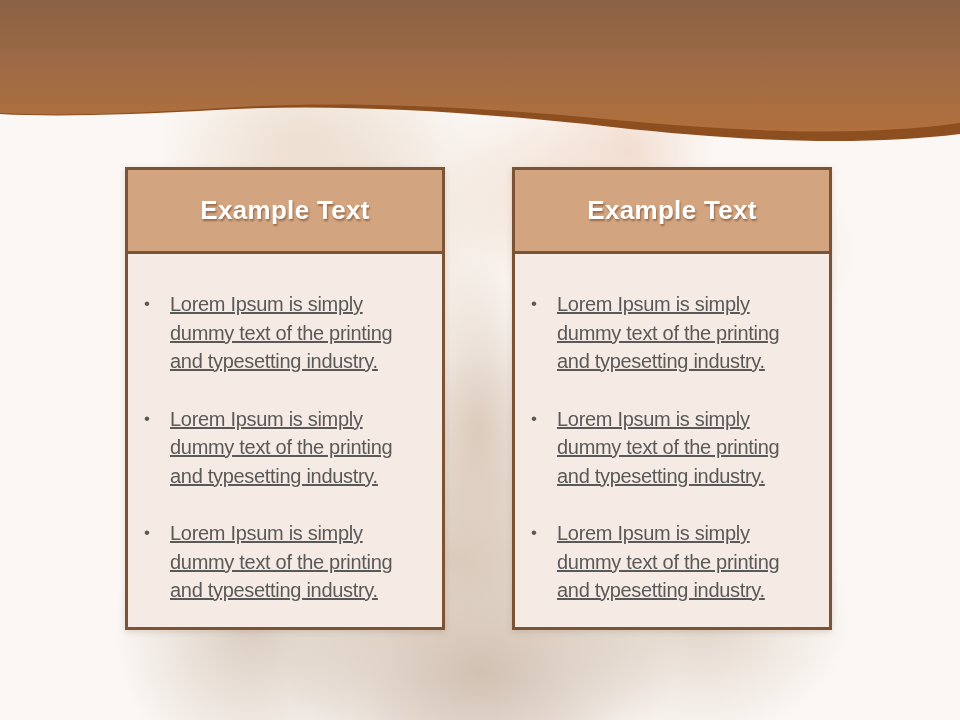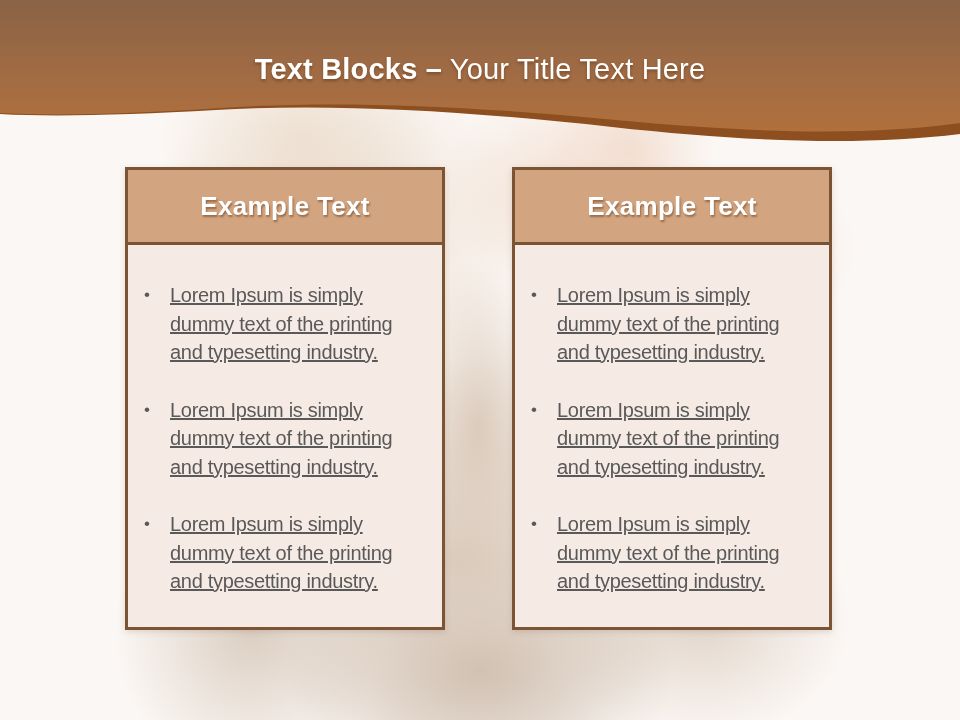--- a/index.html
+++ b/index.html
@@ -46,21 +46,21 @@
     width:320px;height:463px;
     box-sizing:border-box;
     border:3px solid var(--card-border,#7a5434);
     background:var(--card-body-bg,#f6ebe4);
     z-index:2;
     box-shadow:0 2px 6px rgba(120,85,55,0.18);
   }
   .card.left{left:125px;}
   .card.right{left:512px;}
   .card-header{
-    height:75px;box-sizing:border-box;
+    height:84px;box-sizing:border-box;
     background:var(--card-header-bg,#d2a47f);
     border-bottom:3px solid var(--card-border,#7a5434);
     display:flex;align-items:center;justify-content:center;
     color:#fff;font-weight:bold;font-size:26px;
     text-shadow:1px 2px 2px rgba(104,62,32,0.55);
     letter-spacing:0.3px;
   }
   .card-body{padding:36px 12px 0 16px;}
   .bullet-list{list-style:none;margin:0;padding:0;}
   .bullet-item{
@@ -90,23 +90,20 @@
       <linearGradient id="bandGrad" x1="0" y1="0" x2="0" y2="1">
         <stop offset="0" stop-color="#8a6245"></stop>
         <stop offset="0.55" stop-color="#a06b44"></stop>
         <stop offset="1" stop-color="#b1703c"></stop>
       </linearGradient>
     </defs>
     <path fill="#8d4f20" d="M0 0 H960 V134 C864 146 748 142 612 127 C468 111 332 103 216 110 C128 115 52 117 0 114 Z"></path>
     <path fill="url(#bandGrad)" d="M0 0 H960 V123 C868 136 752 133 616 120 C472 106 336 100 220 108 C130 114 54 116 0 113 Z"></path>
   </svg>
 
-  <div class="slide-title">
-    <span class="bold">Text Blocks –</span><span> Your Title Text Here</span>
-  </div>
 
   <div class="card left">
     <div class="card-header">Example Text</div>
     <div class="card-body">
       <ul class="bullet-list">
         <li class="bullet-item">
           <span class="bullet-glyph">•</span>
           <span class="bullet-lines">
             <span class="bullet-line">Lorem Ipsum is simply</span>
             <span class="bullet-line">dummy text of the printing</span>

